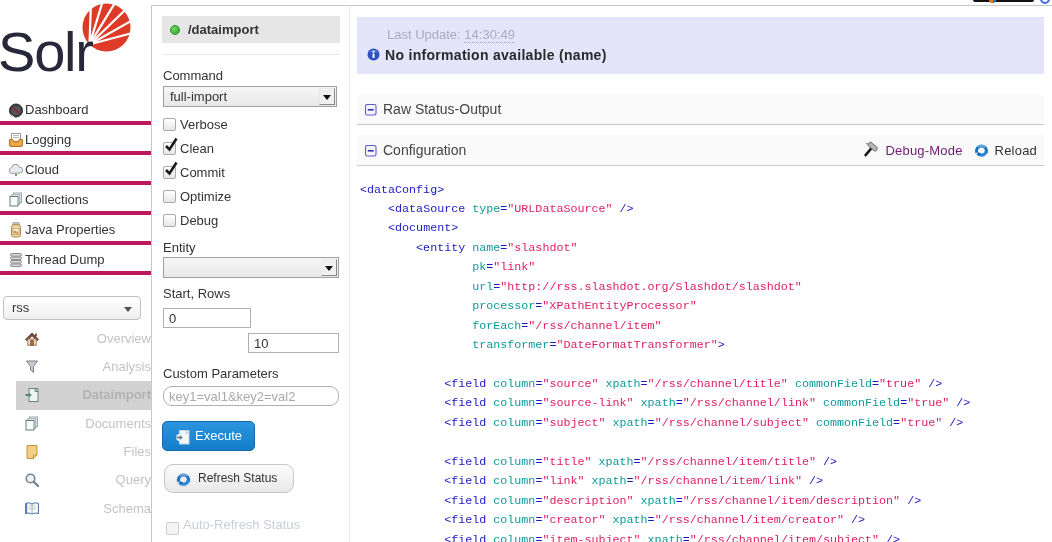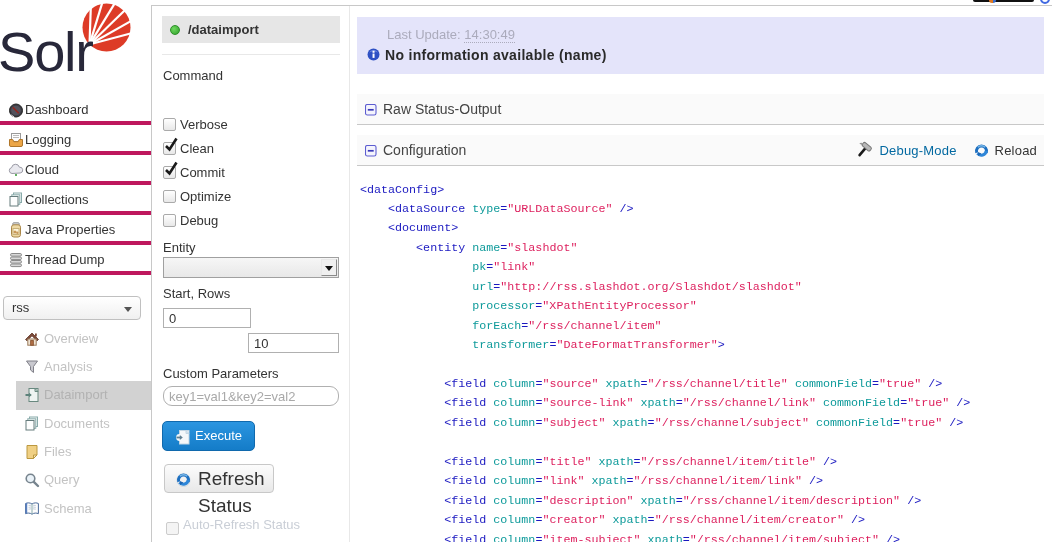--- a/index.html
+++ b/index.html
@@ -21,23 +21,23 @@
 
 #menu { position:absolute; left:0; top:95px; width:151px; }
 .mitem { position:relative; height:30px; line-height:30px; font-size:13px; color:#333; padding-left:25px; border-bottom:4px solid #be185d; }
 .mitem svg { position:absolute; left:8px; top:7px; }
 #core-select { position:absolute; left:3px; top:296px; width:138px; height:24px;
   border:1px solid #c0c0c0; border-radius:4px; background:linear-gradient(#ffffff,#f0f0f0);
   font-size:13px; color:#333; line-height:22px; padding-left:8px; }
 #core-select .arrow { position:absolute; right:8px; top:9.5px; width:0; height:0;
   border-left:4px solid transparent; border-right:4px solid transparent; border-top:5px solid #555; }
 #submenu { position:absolute; left:0; top:324.5px; width:151px; }
-.sitem { position:relative; height:28.35px; line-height:28.35px; font-size:13px; color:#c3c3c3; padding-left:44px; }
+.sitem { position:relative; height:28.35px; line-height:28.35px; font-size:13px; color:#c3c3c3; padding-left:44px;text-align:right; }
 .sitem svg { position:absolute; left:24px; top:6.2px; }
-.sitem.active { background:#d2d2d2; color:#b2b2b2; margin-left:16px; padding-left:28px; }
+.sitem.active { background:#d2d2d2; color:#b2b2b2; margin-left:16px; padding-left:28px;font-weight:bold; }
 .sitem.active svg { left:8px; }
 
 
 #form { position:absolute; left:162px; top:0; width:178px; height:542px; font-size:13px; }
 #form > * { position:absolute; }
 #handler { left:0; top:16px; width:178px; height:27px; background:#e6e6e6; line-height:27px; font-weight:bold; font-size:13px; color:#333; padding-left:26px; }
 #handler .dot { position:absolute; left:8px; top:8.5px; width:10px; height:10px; border-radius:50%;
   background:radial-gradient(circle at 35% 35%, #6fd95f, #2f9e2a); border:1px solid #2c8f28; }
 .hr { left:0; top:54px; width:178px; height:1px; background:#e8e8e8; }
 label.flabel { display:block; font-size:13px; color:#333; height:15px; line-height:15px; }
@@ -46,39 +46,39 @@
 .sel .btn { position:absolute; right:1px; top:1px; width:16px; height:17px; background:#f0f0f0; border:1px solid #e8e8e8; border-right:1.5px solid #8a8a8a; border-bottom:1.5px solid #8a8a8a; }
 .sel .btn:after { content:""; position:absolute; left:3px; top:6px; width:0; height:0;
   border-left:4.5px solid transparent; border-right:4.5px solid transparent; border-top:5px solid #111; }
 .cb { height:20px; line-height:20px; padding-left:18px; font-size:13px; left:0; }
 .cb .box { position:absolute; left:1px; top:3px; width:13px; height:13px; border:1px solid #aaa; border-radius:2px; background:linear-gradient(#fff,#e8e8e8); }
 .cb svg.chk { position:absolute; left:1px; top:-2px; }
 input.txt { display:block; height:20px; border:1px solid #b0b0b0; background:#fff; font-size:13px;
   font-family:"Liberation Sans",sans-serif; color:#333; padding:0 5px; }
 #btn-execute { left:0px; top:421px; width:93px; height:30px; background:linear-gradient(#2b95e0,#147cc8);
   border:1px solid #1069ad; border-radius:5px; color:#fff; font-size:13px; line-height:28px; padding-left:32px; }
-#btn-refresh { left:2px; top:464px; width:110px; height:29px; background:linear-gradient(#fcfcfc,#e8e8e8);
-  border:1px solid #c8c8c8; border-radius:4px; color:#333; font-size:19px; line-height:27px; padding-left:33px; }
+#btn-refresh { left:2px; top:464px; width:130px; height:29px; background:linear-gradient(#fcfcfc,#e8e8e8);
+  border:1px solid #c8c8c8; border-radius:9px; color:#333; font-size:12px; line-height:27px; padding-left:33px; }
 #auto-refresh { left:0px; top:515px; padding-left:21px; color:#c9ced6; }
 #auto-refresh .box { left:4px; top:7px; }
 #auto-refresh .box { border:1px solid #ccc; background:#f4f4f4; }
 
 
 #main { position:absolute; left:357px; top:17px; width:687px; }
 #current { height:57px; background:#e4e4fa; position:relative; font-size:13px; }
 #lastupdate { position:absolute; left:30px; top:10px; color:#ababbc; }
 #lastupdate .time { border-bottom:1px dotted #ababbc; }
 #idle { position:absolute; left:28px; top:30px; font-weight:bold; font-size:14px; letter-spacing:0.3px; color:#2a2a2a; }
 .sechead { position:relative; height:31px; background:#fafafa; border-bottom:1px solid #c8c8c8;
   font-size:14px; color:#444; line-height:30px; padding-left:26px; }
 .sechead svg.minus { position:absolute; left:8px; top:10px; }
 #rs-head { margin-top:20px; }
 #cfg-head { margin-top:10px; }
 #cfg-right { position:absolute; right:7px; top:0; height:30px; }
-#debugmode { color:#0369a1; margin-right:17px; }
+#debugmode { color:#701a75; margin-right:11px; }
 #cfg-right span.lbl { font-size:13px; letter-spacing:0.2px; }
 
 
 #code { position:absolute; left:360px; top:180.5px; font-family:"Liberation Mono",monospace;
   font-size:11.7px; line-height:19.45px; white-space:pre; }
 #code .t { color:#1a18c0;margin-top:30px; }
 #code .a { color:#0d9a9a; }
 #code .v { color:#dd1f5d; }
 </style>
 </head>
@@ -182,20 +182,21 @@
             <line x1="9" y1="6" x2="11.8" y2="6.4"></line>
             <line x1="9" y1="7.8" x2="11.8" y2="8.2"></line>
           </g>
         </svg>Schema</div>
 </div>
 
   <div id="form">
     <div id="handler"><span class="dot"></span>/dataimport</div>
     <div class="hr"></div>
     <label class="flabel" style="left:1px; top:68px">Command</label>
+    <div class="sel" style="left:1px; top:86px; width:174px">full-import<span class="btn"></span></div>
     <div class="cb" style="top:115px"><span class="box"></span>Verbose</div>
     <div class="cb" style="top:139px"><span class="box"></span><svg class="chk" width="16" height="16">
           <path d="M3 9 L6.5 12.5 L13.5 1.5" stroke="#1a1a1a" stroke-width="2.6" fill="none"></path>
         </svg>Clean</div>
     <div class="cb" style="top:163px"><span class="box"></span><svg class="chk" width="16" height="16">
           <path d="M3 9 L6.5 12.5 L13.5 1.5" stroke="#1a1a1a" stroke-width="2.6" fill="none"></path>
         </svg>Commit</div>
     <div class="cb" style="top:187px"><span class="box"></span>Optimize</div>
     <div class="cb" style="top:211px"><span class="box"></span>Debug</div>
     <label class="flabel" style="left:1px; top:240px">Entity</label>

